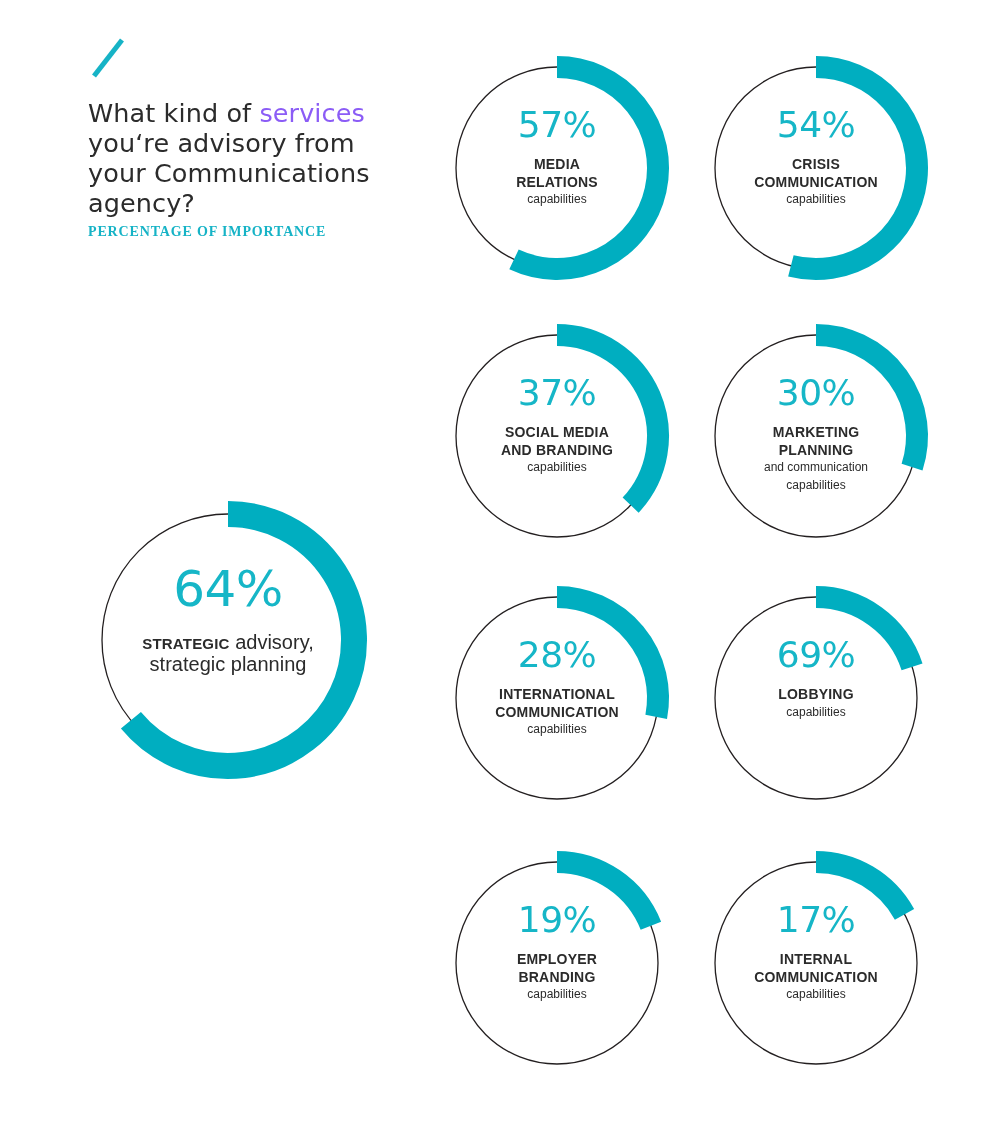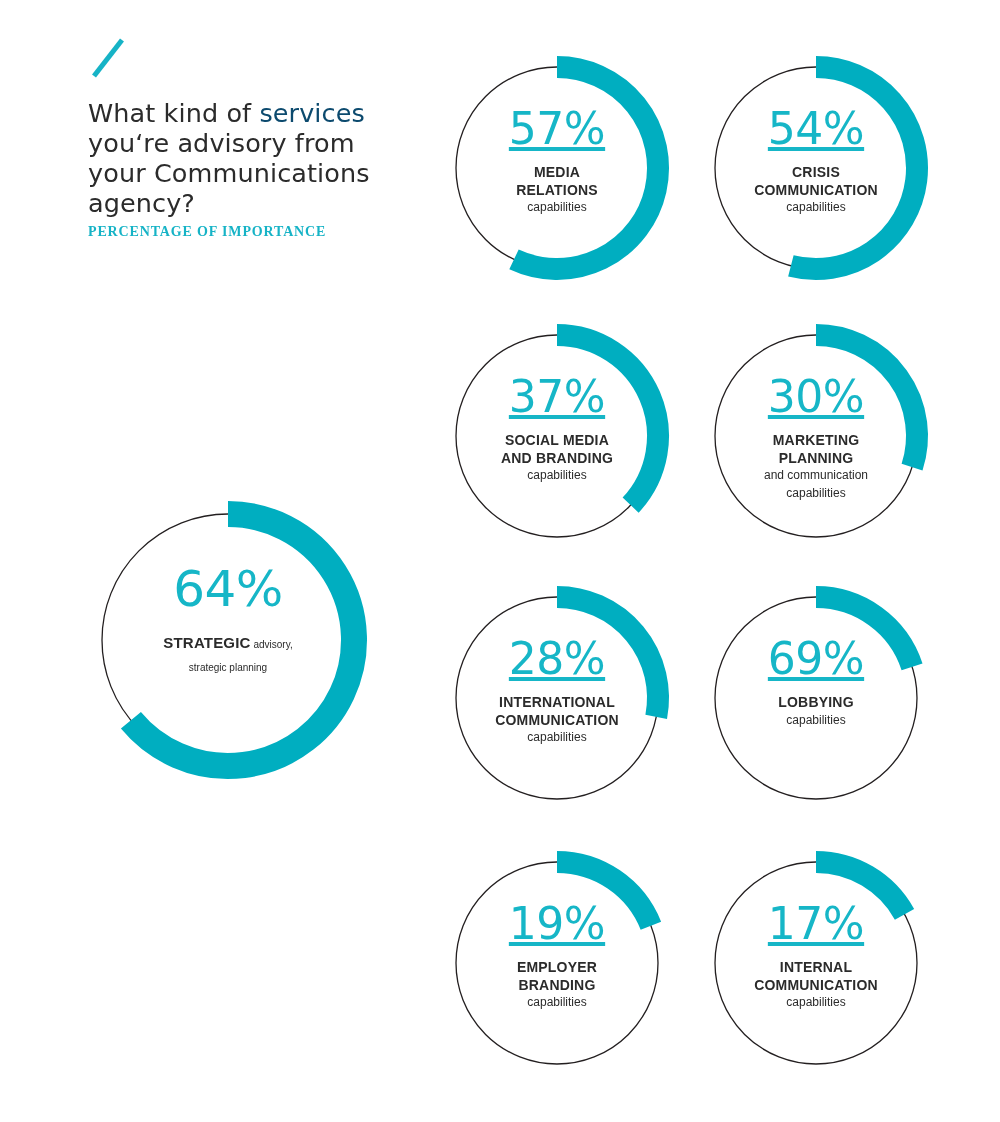--- a/index.html
+++ b/index.html
@@ -30,21 +30,21 @@
   }
   #title {
     font-size: 25.5px;
     line-height: 30px;
     color: #2b2b2b;
     font-weight: 400;
     letter-spacing: 0.1px;
     margin: 0;
     font-family: "DejaVu Sans", sans-serif;
   }
-  #title .accent { color: #0c4a6e; margin-top: 28px; }
+  #title .accent { color: #8b5cf6; margin-top: 28px; }
   #subtitle {
     margin-top: 6px;
     font-size: 14px;
     letter-spacing: 0.85px;
     font-weight: 700;
     color: #16b3c6;
     font-family: Liberation Serif, serif;
   }
 
   
@@ -89,31 +89,31 @@
     letter-spacing: 0.2px;
   }
   .cap-reg {
     font-weight: 400;
     font-size: 12px;
     line-height: 17.5px;
   }
 
   
   .donut.small { width: 206px; height: 206px; }
-  .donut.small .pct { font-size: 44px; text-decoration: underline; }
+  .donut.small .pct { font-size: 36px; }
   .donut.small .donut-label { padding-top: 42px; }
   .donut.small .cap-lines { margin-top: 13px; }
 
   
   .donut.big { width: 256px; height: 256px; }
   .donut.big .pct { font-size: 50px; }
   .donut.big .donut-label { padding-top: 52px; }
   .donut.big .cap-lines { margin-top: 18px; font-size: 15px; }
   .donut.big .cap-bold { font-size: 15px; line-height: 21px; }
-  .donut.big .cap-reg { font-size: 10px; line-height: 21px; }
+  .donut.big .cap-reg { font-size: 20px; line-height: 21px; }
   .donut.big .cap-mixed { font-size: 15px; line-height: 21px; }
 </style>
 </head>
 <body>
 
 <div id="header">
   <svg id="slash-mark" viewBox="0 0 44 44">
     <line x1="6" y1="40" x2="34" y2="4" stroke="#16b3c6" stroke-width="5" stroke-linecap="butt"></line>
   </svg>
   <h1 id="title">

